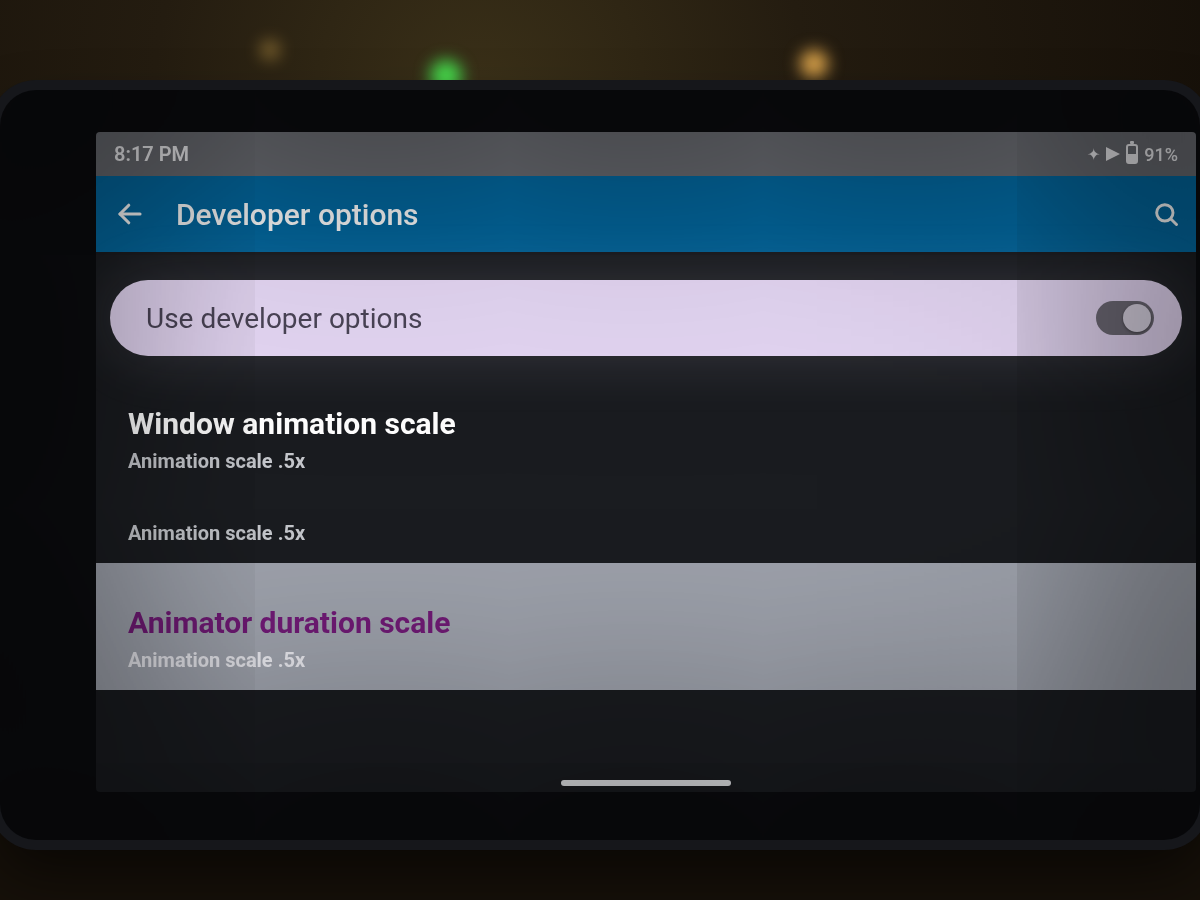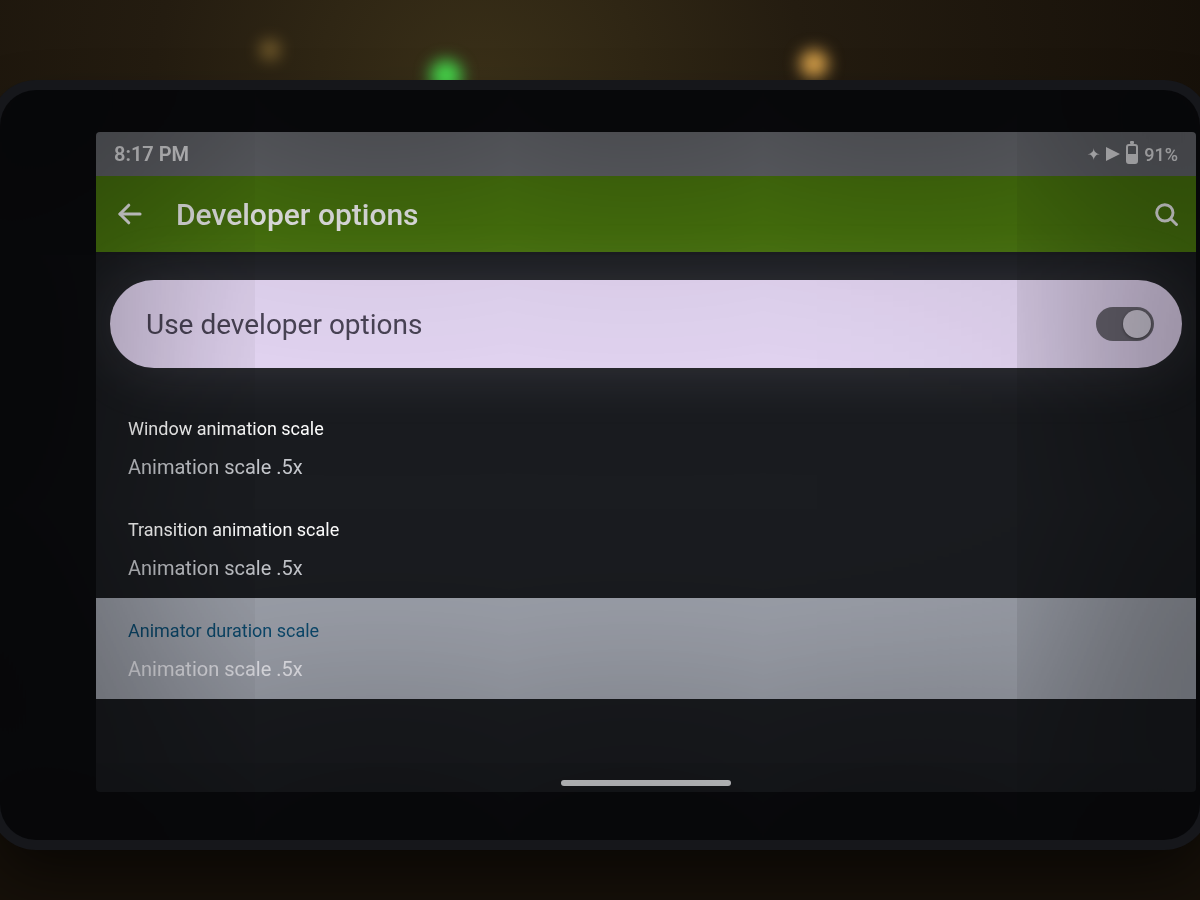--- a/index.html
+++ b/index.html
@@ -66,21 +66,21 @@
     background:#f1f1f4; border-radius:1px;
   }
   .status-bar .batt::after{
     content:""; position:absolute; bottom:0; left:0; right:0; height:50%;
     background:#f1f1f4;
   }
 
   
   .app-bar {
     height: 76px;
-    background: #4d7c0f;
+    background: #0369a1;
     display: flex;
     align-items: center;
     padding-left: 12px;
     gap: 24px;
     color: #fff;
   }
   .app-bar .back {
     width: 44px; height: 44px;
     display:flex; align-items:center; justify-content:center;
     border-radius:50%;
@@ -99,21 +99,21 @@
   
   .content {
     padding: 28px 8px 0 8px;
   }
 
   
   .master-card {
     background: #e4d6f3;
     color: #3a3342;
     border-radius: 44px;
-    height: 88px;
+    height: 76px;
     display:flex;
     align-items:center;
     padding: 0 28px 0 36px;
     margin: 0 6px;
     box-shadow: 0 0 60px rgba(228,214,243,.15);
   }
   .master-card .label {
     font-size: 28px;
     font-weight: 400;
     color: #4a4456;
@@ -131,37 +131,37 @@
     width:28px; height:28px; border-radius:50%;
     background:#d9d3e2;
     box-shadow: 0 1px 3px rgba(0,0,0,.4);
   }
 
   .list { padding: 0 24px; margin-top: 28px; }
   .item {
     padding: 22px 0 18px 0;
   }
   .item .primary {
-    font-size: 18px;
-    font-weight: 400;
+    font-size: 30px;
+    font-weight: 700;
     color: #fefefe;
   }
   .item .secondary {
-    margin-top: 16px;
+    margin-top: 8px;
     font-size: 20px;
-    font-weight: 400;
+    font-weight: 700;
     color: #c5c7cc;
   }
   .item.selected {
     background: #9ea2ac;
     margin: 0 -32px;
     padding-left: 32px; padding-right: 32px;
     color:#fff;
   }
-  .item.selected .primary { color:#0c4a6e; }
+  .item.selected .primary { color:#701a75;margin-top:20px; }
   .item.selected .secondary { color:#e8e8ee; }
 
   .item .primary.subtle { font-size: 22px; font-weight: 500; }
 
   
   .nav-handle{
     position:absolute;
     bottom:6px; left:50%; transform:translateX(-50%);
     width:170px; height:6px; border-radius:6px; background:#e8eaed;
   }
@@ -226,21 +226,20 @@
           <div class="knob"></div>
         </div>
       </div>
 
       <div class="list" id="settings-list">
           <div class="item">
             <div class="primary">Window animation scale</div>
             <div class="secondary">Animation scale .5x</div>
           </div>
           <div class="item">
-            <div class="primary">Transition animation scale</div>
             <div class="secondary">Animation scale .5x</div>
           </div>
           <div class="item selected">
             <div class="primary">Animator duration scale</div>
             <div class="secondary">Animation scale .5x</div>
           </div>
         </div>
 
     </div>
 

